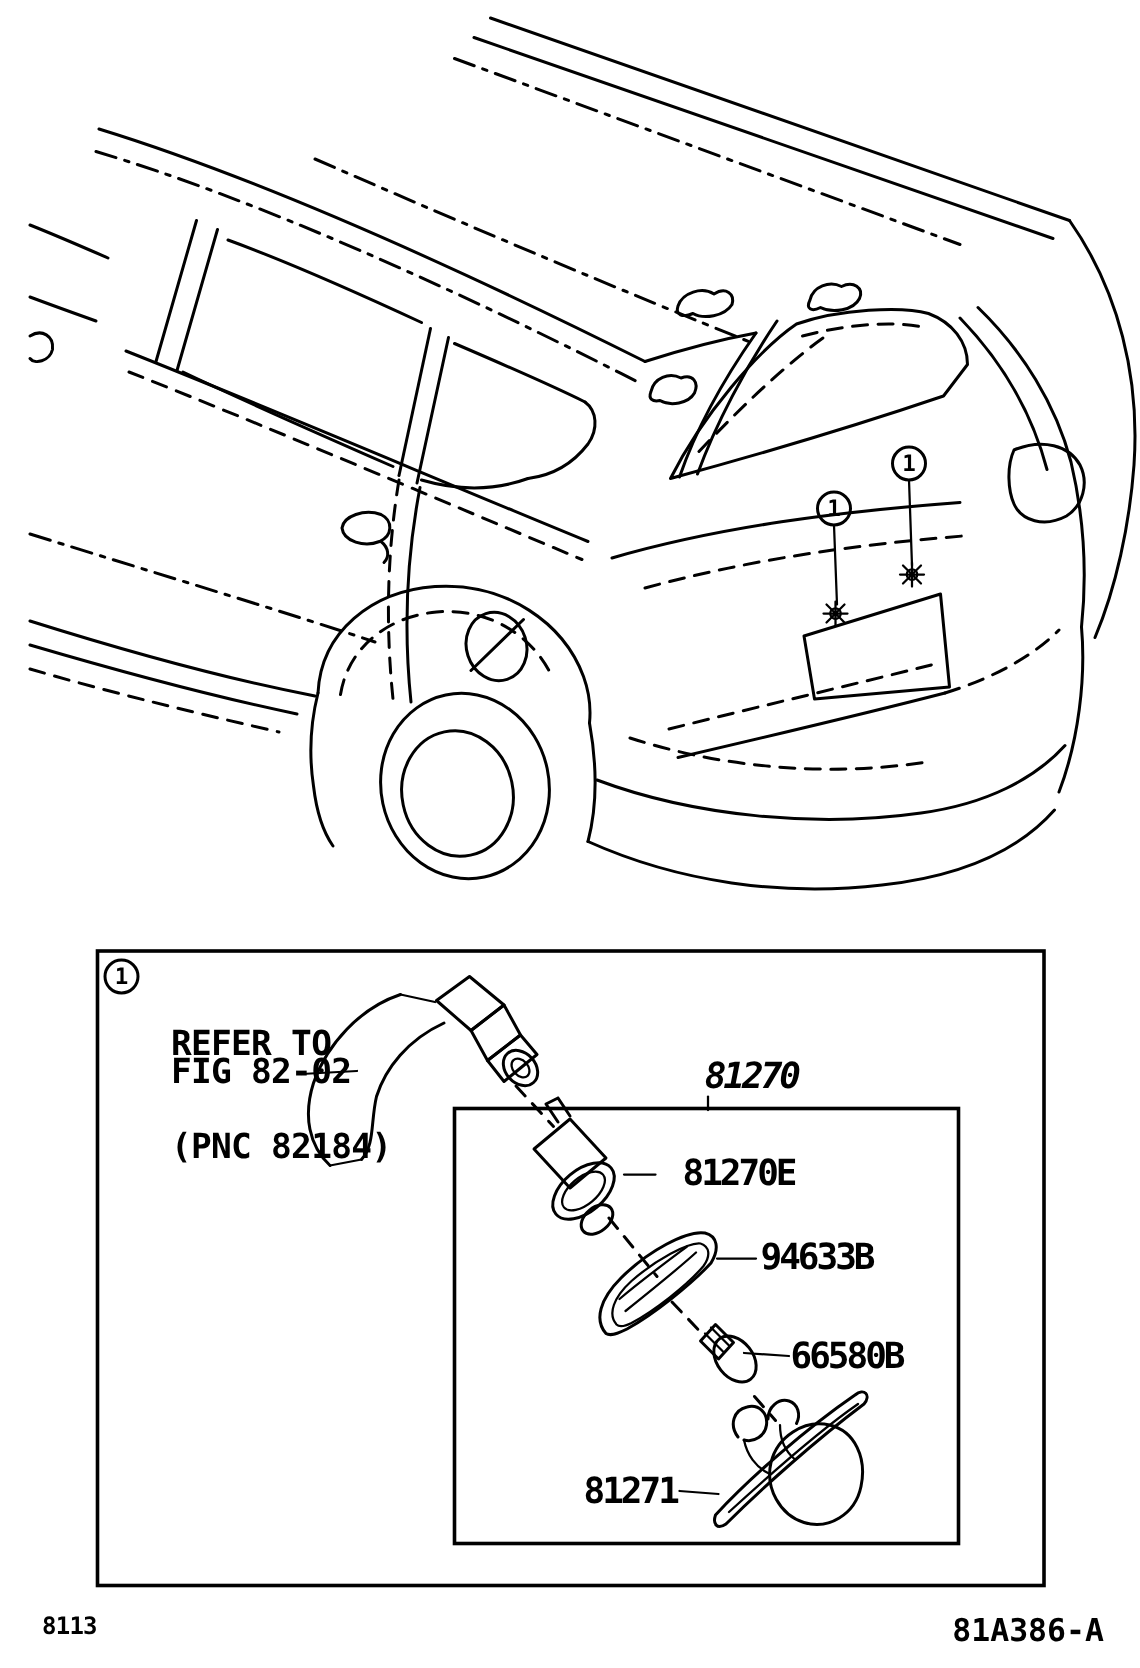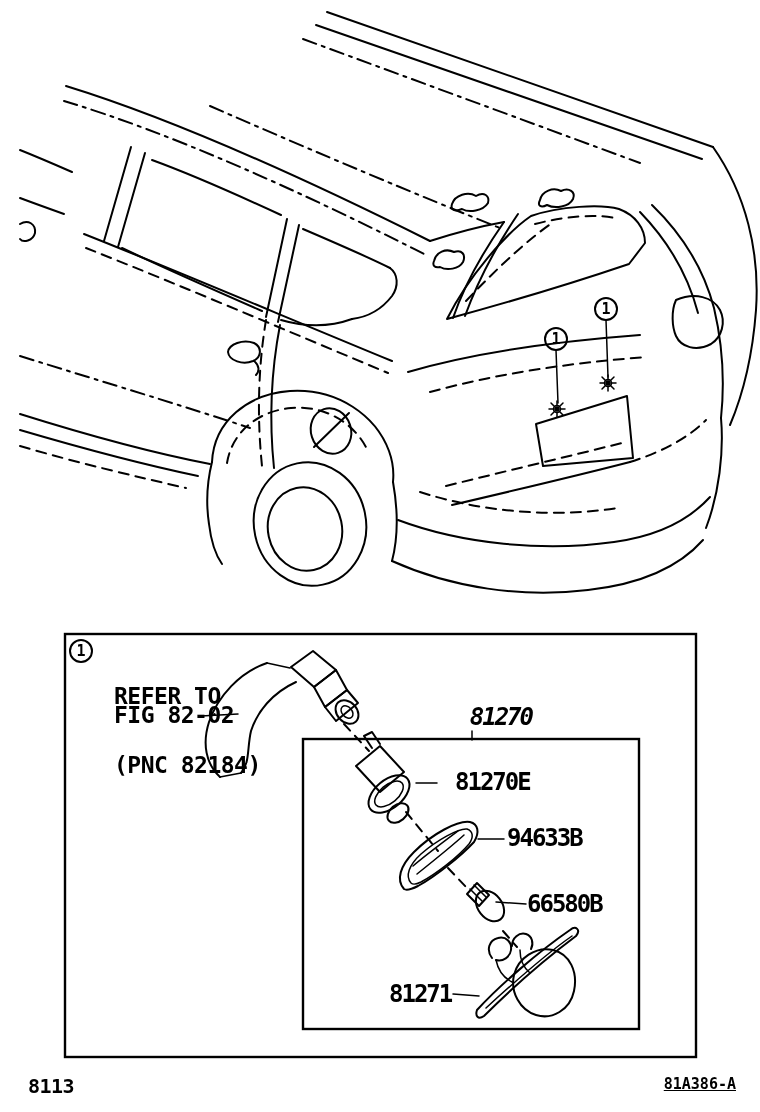--- a/index.html
+++ b/index.html
@@ -13,22 +13,22 @@
   .bx{fill:none;stroke:#000;stroke-width:2.4;stroke-linejoin:miter;}
   .dash{stroke-dasharray:10 7;}
   .dashdot{stroke-dasharray:14 6 3 6;}
   .axis{stroke-dasharray:9 7;}
   .thin{stroke-width:1.5;}
   .txt{position:absolute;font-weight:bold;white-space:nowrap;line-height:1;}
   .t-part{font-size:24px;letter-spacing:-2px;}
   .t-title{font-size:24px;letter-spacing:-2px;width:120px;text-align:right;font-style:italic;}
   .t-note{font-size:23px;letter-spacing:-0.5px;line-height:19px;}
   .t-marker{font-size:15px;width:16px;text-align:center;}
-  .t-footl{font-size:20px;letter-spacing:-0.5px;}
-  .t-footr{font-size:15px;width:136px;text-align:right;text-decoration:underline;}
+  .t-footl{font-size:16px;letter-spacing:-0.5px;}
+  .t-footr{font-size:21px;width:136px;text-align:right;}
 </style>
 </head>
 <body>
 
 <div class="page">
 
   <svg class="art" width="760" height="1112" viewBox="0 0 760 1112">
 
     <g>
 

